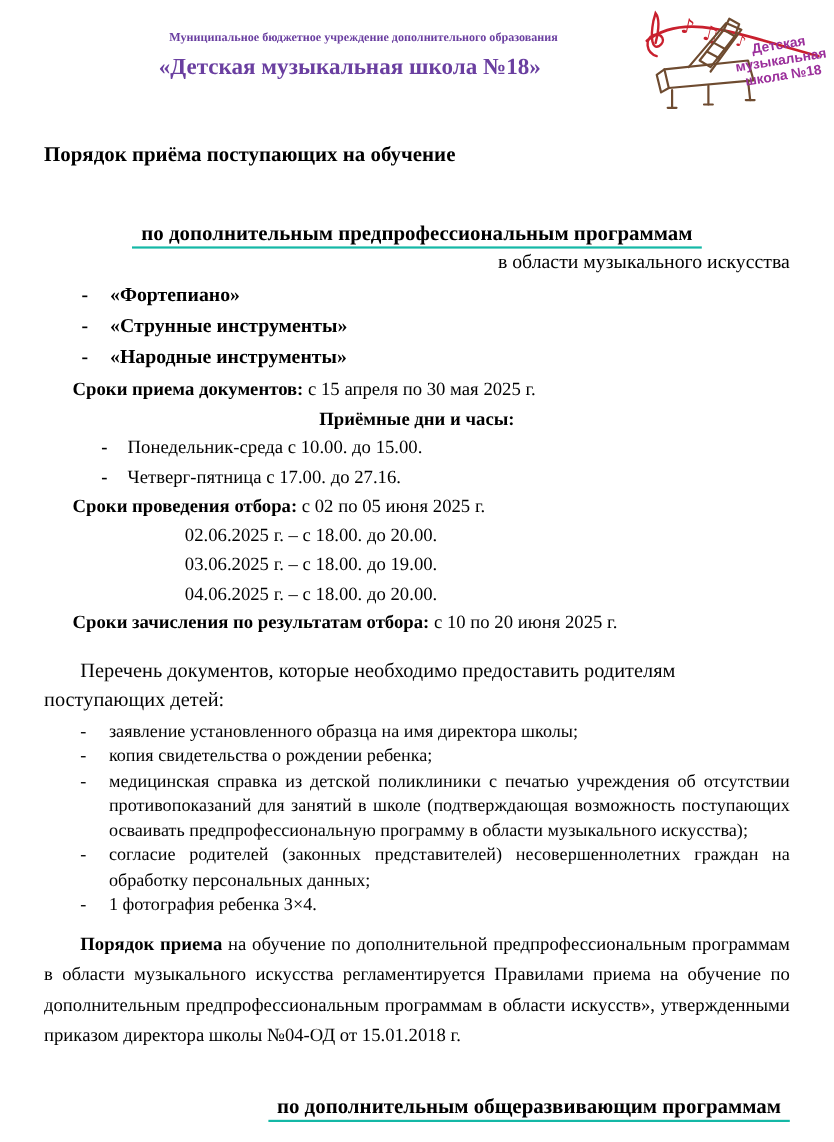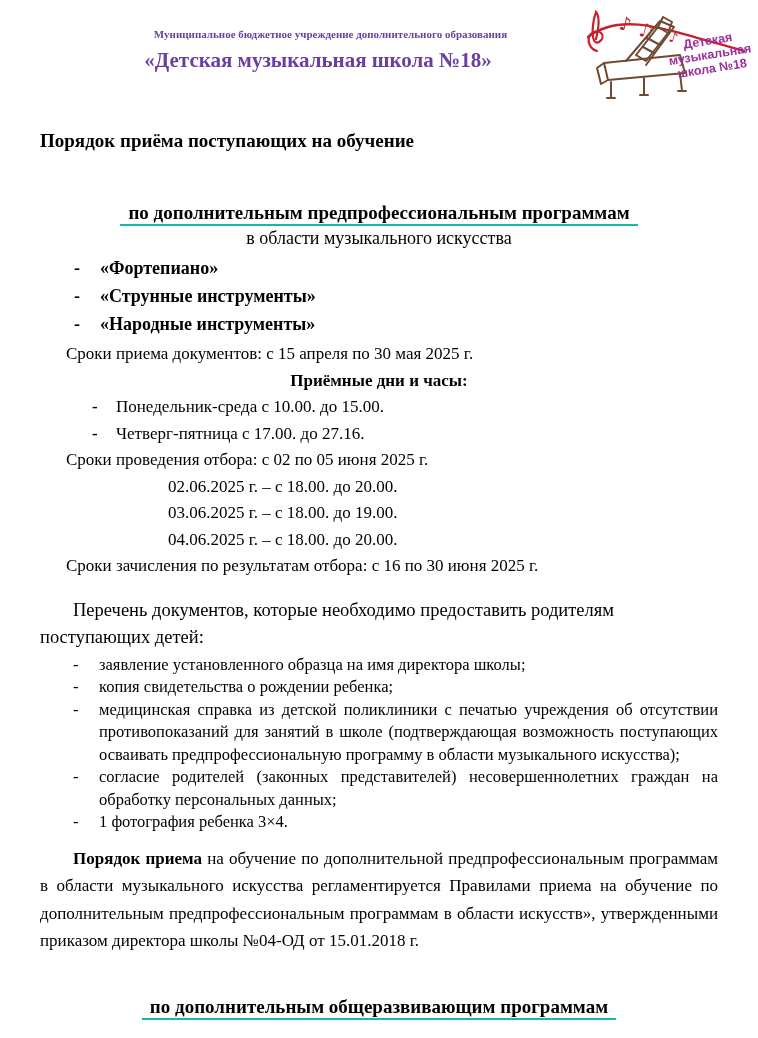--- a/index.html
+++ b/index.html
@@ -42,31 +42,31 @@
 
   .section-heading {
     margin-top: 49px;
     text-align: center;
     font-size: 19px;
     font-weight: bold;
     line-height: 24px;
   }
   .underlined { border-bottom: 2px solid #14b8a6; padding: 0 8px 1px 8px; }
 
-  .sub-heading { text-align: center; font-size: 18px; line-height: 26px; }
+  .sub-heading { text-align: right; font-size: 18px; line-height: 26px; }
 
   
   .programs { margin: 3px 0 0 0; padding: 0; list-style: none; }
   .programs li { display: flex; padding-left: 34px; font-weight: bold; font-size: 18px; line-height: 28px; }
   .programs .dash { width: 26px; flex: none; }
 
   
   .info-block { margin-top: 3px; font-size: 17px; line-height: 26.5px; }
   .label-line { padding-left: 26px; }
-  .label-line b { font-weight: normal; }
+  .label-line b { font-weight: bold; }
   .centered-bold { text-align: center; font-weight: bold; }
   .day-line { display: flex; padding-left: 52px; }
   .day-line .dash { width: 24px; flex: none; font-weight: bold; }
   .sched-line { padding-left: 128px; }
 
   
   .docs-heading {
     margin-top: 17px;
     font-size: 18.5px;
     font-weight: normal;
@@ -84,21 +84,21 @@
     margin: 11px 0 0 0;
     font-size: 17px;
     line-height: 27.5px;
     text-align: justify;
     text-indent: 33px;
   }
   .regulation b { font-weight: bold; }
 
   .bottom-heading {
     margin-top: 40px;
-    text-align: center;
+    text-align: right;
     font-size: 19px;
     font-weight: bold;
     line-height: 24px;
   }
 </style>
 </head>
 <body>
 
 <div class="page">
 
@@ -181,21 +181,21 @@
       </div>
       <div class="label-line">
         <b>Сроки проведения отбора:</b>
         <span>с 02 по 05 июня 2025 г.</span>
       </div>
       <div class="sched-line">02.06.2025 г. – с 18.00. до 20.00.</div>
       <div class="sched-line">03.06.2025 г. – с 18.00. до 19.00.</div>
       <div class="sched-line">04.06.2025 г. – с 18.00. до 20.00.</div>
       <div class="label-line">
         <b>Сроки зачисления по результатам отбора:</b>
-        <span>с 16 по 30 июня 2025 г.</span>
+        <span>с 10 по 20 июня 2025 г.</span>
       </div>
     </div>
 
     <div class="docs-heading">Перечень документов, которые необходимо предоставить родителям поступающих детей:</div>
 
     <ul class="docs">
       <li>
         <span class="dash">-</span>
         <span class="txt">заявление установленного образца на имя директора школы;</span>
       </li>

